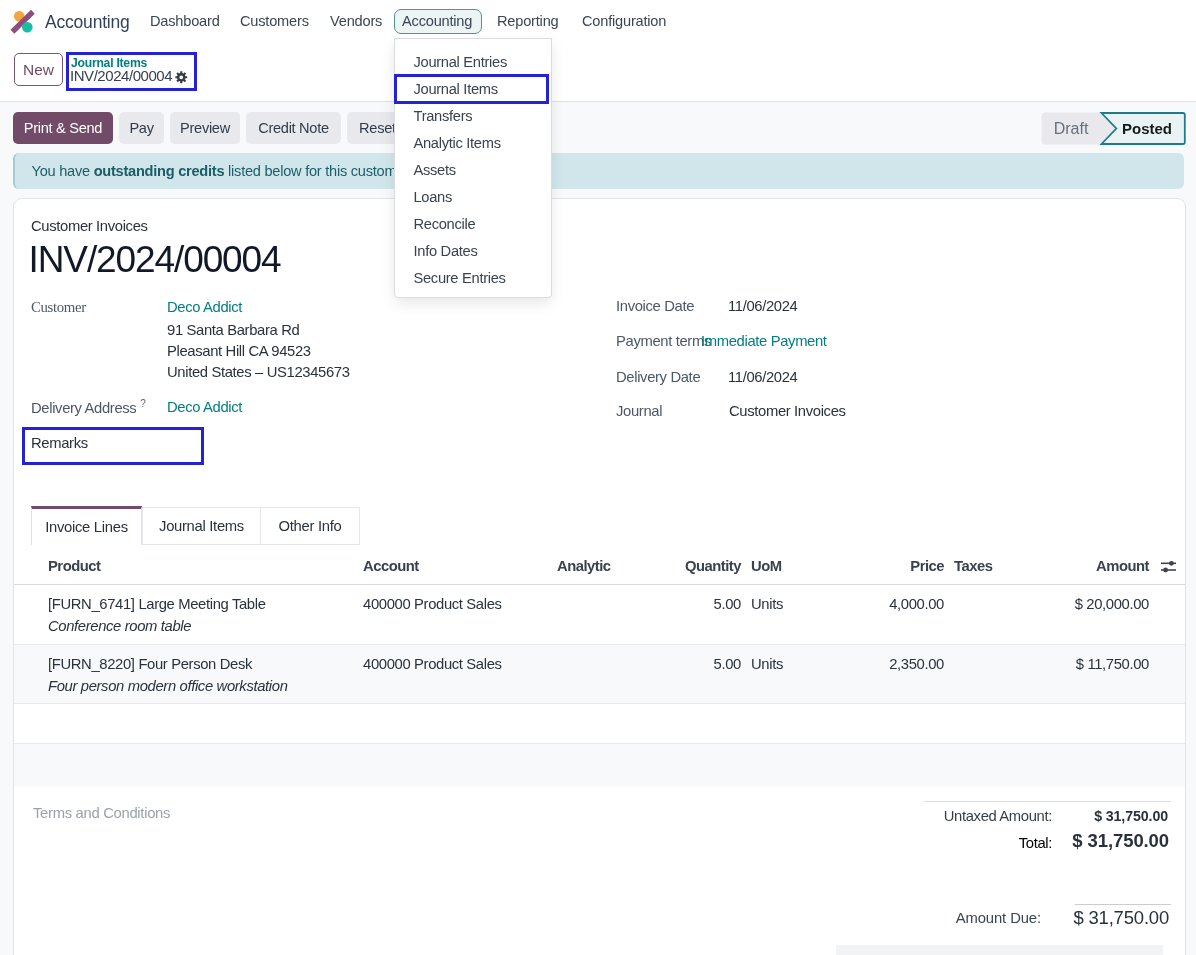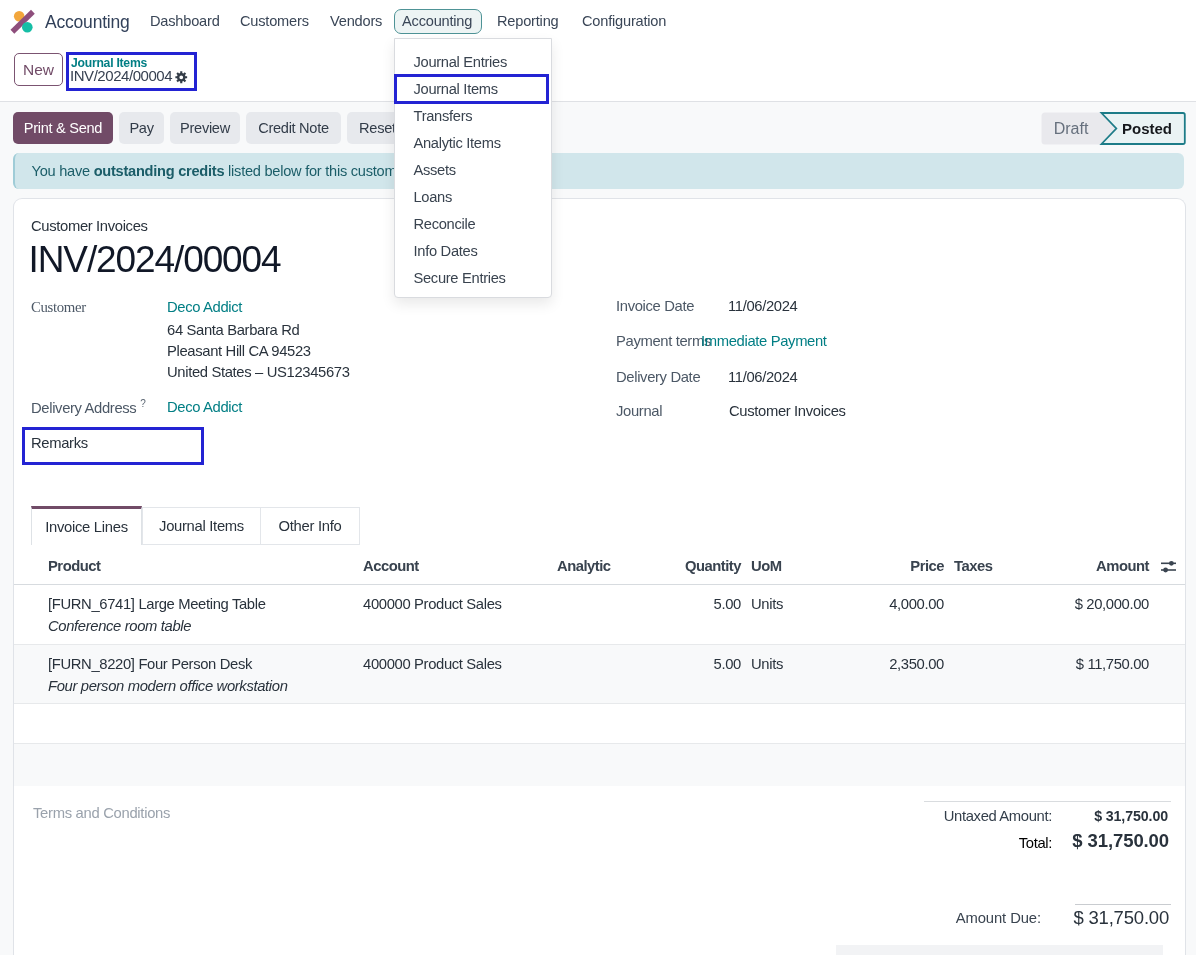--- a/index.html
+++ b/index.html
@@ -85,21 +85,21 @@
 
   <div id="alert"><span style="margin-left:16.5px">You have <b>outstanding credits</b> listed below for this customer.</span></div>
 
   <div id="sheet"></div>
 
   <div class="lab" style="left:31px;top:116px;color:#29323c;font-weight:500;">Customer Invoices</div>
   <div class="abs" style="left:28.5px;top:137px;font-size:37px;font-weight:400;color:#111827;letter-spacing:-1.1px;">INV/2024/00004</div>
 
   <div class="lab" style="left:31px;top:197px;font-family:Liberation Serif, serif;">Customer</div>
   <div class="val link" style="left:167px;top:197px;">Deco Addict</div>
-  <div class="val" style="left:167px;top:220px;">64 Santa Barbara Rd</div>
+  <div class="val" style="left:167px;top:220px;">91 Santa Barbara Rd</div>
   <div class="val" style="left:167px;top:241px;">Pleasant Hill CA 94523</div>
   <div class="val" style="left:167px;top:262px;">United States – US12345673</div>
   <div class="lab" style="left:31px;top:296px;">Delivery Address <sup style="font-size:10px;color:#5b6672">?</sup></div>
   <div class="val link" style="left:167px;top:297px;">Deco Addict</div>
   <div class="abs" style="left:22px;top:325px;width:182px;height:38px;border:3px solid #2323d3;"></div>
   <div class="val" style="left:31px;top:333px;">Remarks</div>
 
   <div class="lab" style="left:616px;top:196px;">Invoice Date</div>
   <div class="val" style="left:728px;top:196px;">11/06/2024</div>
   <div class="lab" style="left:616px;top:231px;">Payment terms</div>

